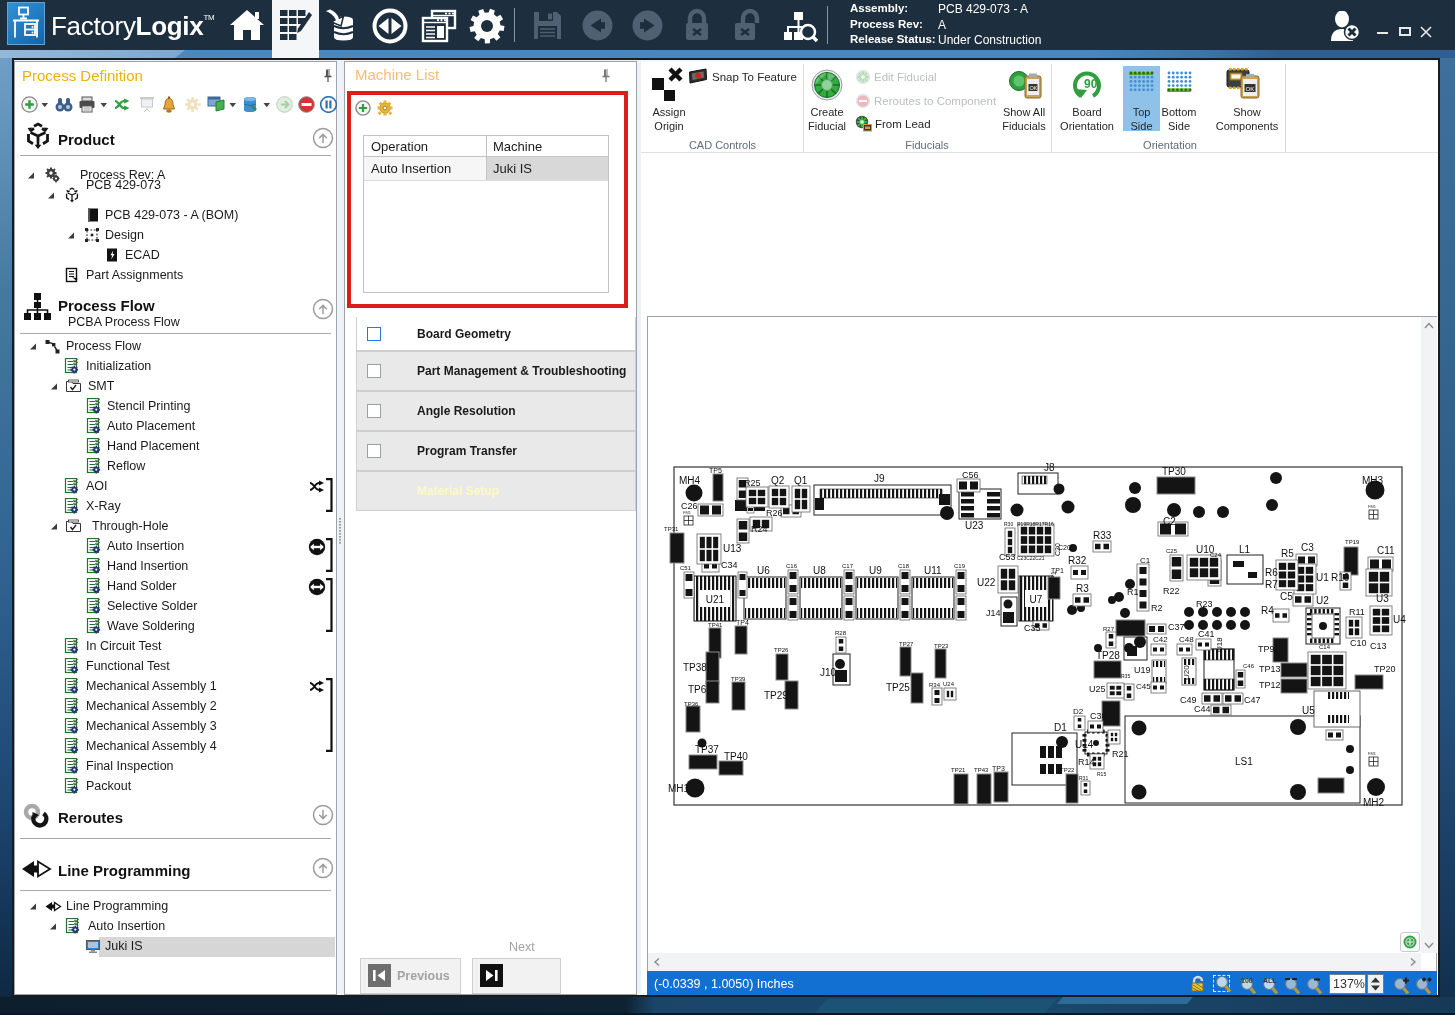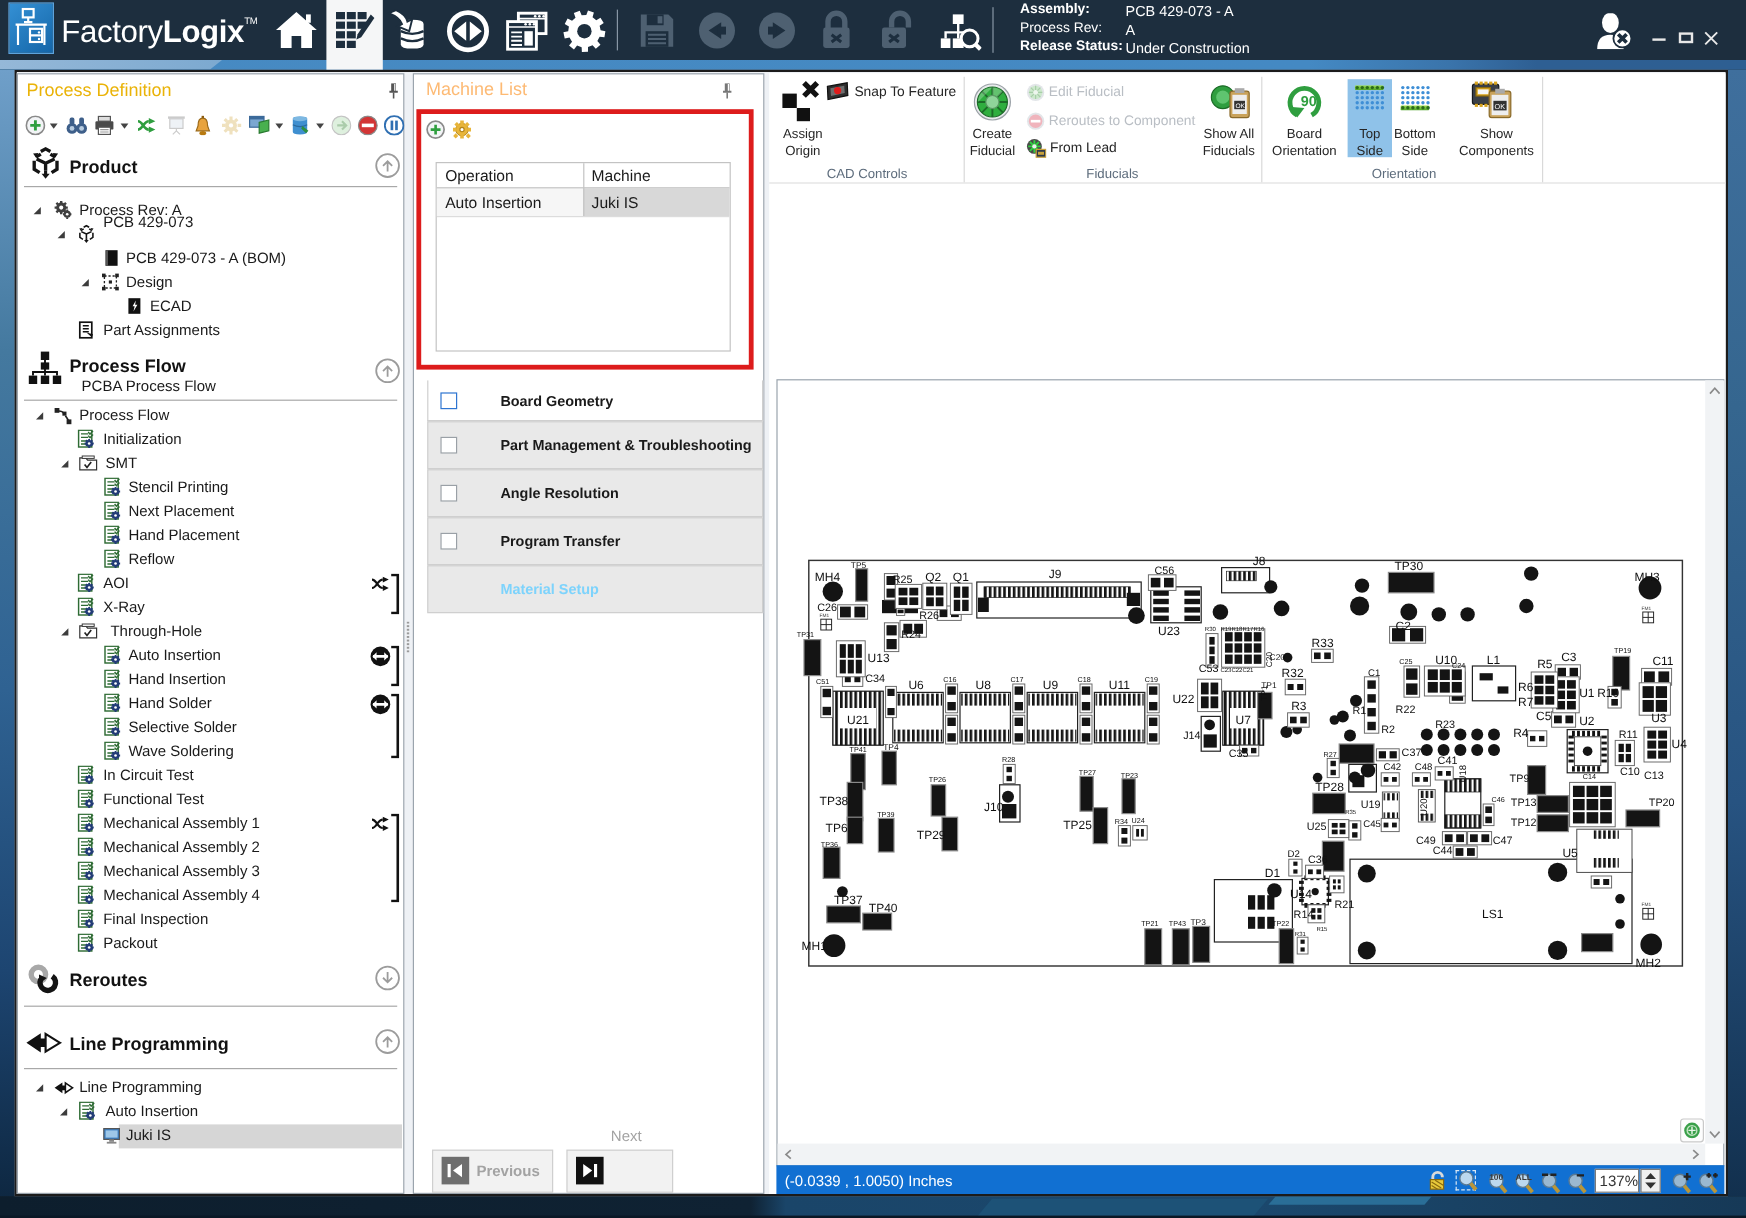--- a/index.html
+++ b/index.html
@@ -140,21 +140,21 @@
       <rect x="2" y="22" width="8" height="8"></rect>
       <rect x="12" y="22" width="9" height="8"></rect>
     </g>
     <path d="M16.5 10v12 M6 22v-5h20M6 17h20" stroke="#fff" stroke-width="2" fill="none"></path>
     <circle cx="26" cy="22" r="7" fill="#1d2e3e" stroke="#fff" stroke-width="2.5"></circle>
     <path d="M31 27 l4 4" stroke="#fff" stroke-width="3.5"></path>
   </svg>
 <div class="abs" style="left:827px;top:6px;width:1px;height:38px;background:#8796a5"></div>
 <div class="abs txw" style="left:850px;top:2px;font-size:11.5px;font-weight:bold">Assembly:</div>
 <div class="abs txw" style="left:938px;top:2px;font-size:12px">PCB 429-073 - A</div>
-<div class="abs txw" style="left:850px;top:18px;font-size:11.5px;font-weight:normal">Process Rev:</div>
+<div class="abs txw" style="left:850px;top:18px;font-size:11.5px;font-weight:bold">Process Rev:</div>
 <div class="abs txw" style="left:938px;top:18px;font-size:12px">A</div>
 <div class="abs txw" style="left:850px;top:33px;font-size:11.5px;font-weight:bold">Release Status:</div>
 <div class="abs txw" style="left:938px;top:33px;font-size:12px">Under Construction</div>
 <svg class="abs" style="left:1330px;top:11px" width="32" height="30" viewBox="0 0 32 30">
     <ellipse cx="12" cy="8" rx="7" ry="8.5" fill="#fff"></ellipse>
     <path d="M1 30 q0 -12 11 -12 q11 0 11 12 z" fill="#fff"></path>
     <circle cx="22" cy="21" r="7.5" fill="#fff" stroke="#1d2e3e" stroke-width="1.5"></circle>
     <path d="M18.5 17.5 l7 7 M25.5 17.5 l-7 7" stroke="#1d2e3e" stroke-width="3"></path>
   </svg>
 <div class="abs" style="left:1377px;top:32px;width:11px;height:2px;background:#e8e8e8"></div>
@@ -280,21 +280,21 @@
     <circle cx="7" cy="6" r="1.7" fill="#fff"></circle>
     <g stroke="#3f3f3f" stroke-width="2">
       <path d="M7 0.5v2M7 9.5v2M1.5 6h2M10.5 6h2M3 2l1.4 1.4M9.6 8.6L11 10M11 2L9.6 3.4M4.4 8.6L3 10"></path>
     </g>
     <circle cx="12" cy="11.5" r="3" fill="#3f3f3f"></circle>
     <circle cx="12" cy="11.5" r="1.1" fill="#fff"></circle>
     <g stroke="#3f3f3f" stroke-width="1.6">
       <path d="M12 7.5v1.5M12 14v1.5M8.5 11.5H10M14 11.5h1.5"></path>
     </g>
   </svg>
-<div class="t" style="left:66px;top:168px">Process Rev: A</div>
+<div class="t" style="left:80px;top:168px">Process Rev: A</div>
 <svg class="abs" style="left:46px;top:190px" width="10" height="10">
     <polygon points="8,2.5 8,8.5 2,8.5" fill="#3c3c3c"></polygon>
   </svg>
 <svg class="abs" style="left:64px;top:187px" width="16" height="16" viewBox="0 0 28 28">
     <g stroke="#141414" stroke-width="2.3" fill="none">
       <path d="M6 9 L10 6.5 M18 6.5 L22 9 M4.5 12 L4.5 19 L9 21.8 M23.5 12 L23.5 19 L19 21.8"></path>
       <path d="M14 14 L6.5 10.5 M14 14 L21.5 10.5 M14 14 L14 20"></path>
       <path d="M10 4.2 L14 2 L18 4.2"></path>
     </g>
     <g fill="#141414">
@@ -402,21 +402,21 @@
 <svg class="abs" style="left:85px;top:418px" width="16" height="16">
     <rect x="2.5" y="0.5" width="11" height="14" fill="#fff" stroke="#2e6b34" stroke-width="1.2"></rect>
     <path d="M4.5 3.5h6M4.5 6.5h6M4.5 9.5h6M4.5 12h4" stroke="#2e6b34" stroke-width="1.1" fill="none"></path>
     <path d="M10.5 2l1.5 1.8L14.5 1M10.5 5l1.5 1.8L14.5 4" stroke="#2e6b34" stroke-width="1.2" fill="none"></path>
     <g stroke="#223b77" stroke-width="1.6">
       <path d="M11.3 7.8v1.4M11.3 14v1.4M7.5 11.6h1.4M13.7 11.6h1.4M8.6 8.9l1 1M13 12.3l1 1M14 8.9l-1 1M9.6 12.3l-1 1"></path>
     </g>
     <circle cx="11.3" cy="11.6" r="2.9" fill="#223b77"></circle>
     <circle cx="11.3" cy="11.6" r="1.1" fill="#fff"></circle>
   </svg>
-<div class="t" style="left:107px;top:419px">Next Placement</div>
+<div class="t" style="left:107px;top:419px">Auto Placement</div>
 <svg class="abs" style="left:85px;top:438px" width="16" height="16">
     <rect x="2.5" y="0.5" width="11" height="14" fill="#fff" stroke="#2e6b34" stroke-width="1.2"></rect>
     <path d="M4.5 3.5h6M4.5 6.5h6M4.5 9.5h6M4.5 12h4" stroke="#2e6b34" stroke-width="1.1" fill="none"></path>
     <path d="M10.5 2l1.5 1.8L14.5 1M10.5 5l1.5 1.8L14.5 4" stroke="#2e6b34" stroke-width="1.2" fill="none"></path>
     <g stroke="#223b77" stroke-width="1.6">
       <path d="M11.3 7.8v1.4M11.3 14v1.4M7.5 11.6h1.4M13.7 11.6h1.4M8.6 8.9l1 1M13 12.3l1 1M14 8.9l-1 1M9.6 12.3l-1 1"></path>
     </g>
     <circle cx="11.3" cy="11.6" r="2.9" fill="#223b77"></circle>
     <circle cx="11.3" cy="11.6" r="1.1" fill="#fff"></circle>
   </svg>
@@ -737,21 +737,21 @@
 <div class="abs" style="left:356px;top:351px;width:280px;height:40px;background:#e9e9e9;border:1px solid #cfcfcf;border-top:1px solid #cfcfcf"></div>
 <div class="abs" style="left:367px;top:364px;width:14px;height:14px;background:#fff;border:1.5px solid #9aa0a6"></div>
 <div class="abs" style="left:417px;top:364px;font-size:12px;font-weight:bold;color:#1a1a1a;white-space:nowrap">Part Management &amp; Troubleshooting</div>
 <div class="abs" style="left:356px;top:391px;width:280px;height:40px;background:#e9e9e9;border:1px solid #cfcfcf;border-top:1px solid #cfcfcf"></div>
 <div class="abs" style="left:367px;top:404px;width:14px;height:14px;background:#fff;border:1.5px solid #9aa0a6"></div>
 <div class="abs" style="left:417px;top:404px;font-size:12px;font-weight:bold;color:#1a1a1a;white-space:nowrap">Angle Resolution</div>
 <div class="abs" style="left:356px;top:431px;width:280px;height:40px;background:#e9e9e9;border:1px solid #cfcfcf;border-top:1px solid #cfcfcf"></div>
 <div class="abs" style="left:367px;top:444px;width:14px;height:14px;background:#fff;border:1.5px solid #9aa0a6"></div>
 <div class="abs" style="left:417px;top:444px;font-size:12px;font-weight:bold;color:#1a1a1a;white-space:nowrap">Program Transfer</div>
 <div class="abs" style="left:356px;top:471px;width:280px;height:40px;background:#e9e9e9;border:1px solid #cfcfcf;border-top:1px solid #cfcfcf"></div>
-<div class="abs" style="left:417px;top:484px;font-size:12px;font-weight:bold;color:#7dd3fc;white-space:nowrap">Material Setup</div>
+<div class="abs" style="left:417px;top:484px;font-size:12px;font-weight:bold;color:#fef9c3;white-space:nowrap">Material Setup</div>
 <svg class="abs" style="left:338px;top:518px" width="6" height="26">
     <g fill="#9a9a9a">
       <rect x="1" y="0" width="2" height="1.6"></rect>
       <rect x="1" y="3" width="2" height="1.6"></rect>
       <rect x="1" y="6" width="2" height="1.6"></rect>
       <rect x="1" y="9" width="2" height="1.6"></rect>
       <rect x="1" y="12" width="2" height="1.6"></rect>
       <rect x="1" y="15" width="2" height="1.6"></rect>
       <rect x="1" y="18" width="2" height="1.6"></rect>
       <rect x="1" y="21" width="2" height="1.6"></rect>

